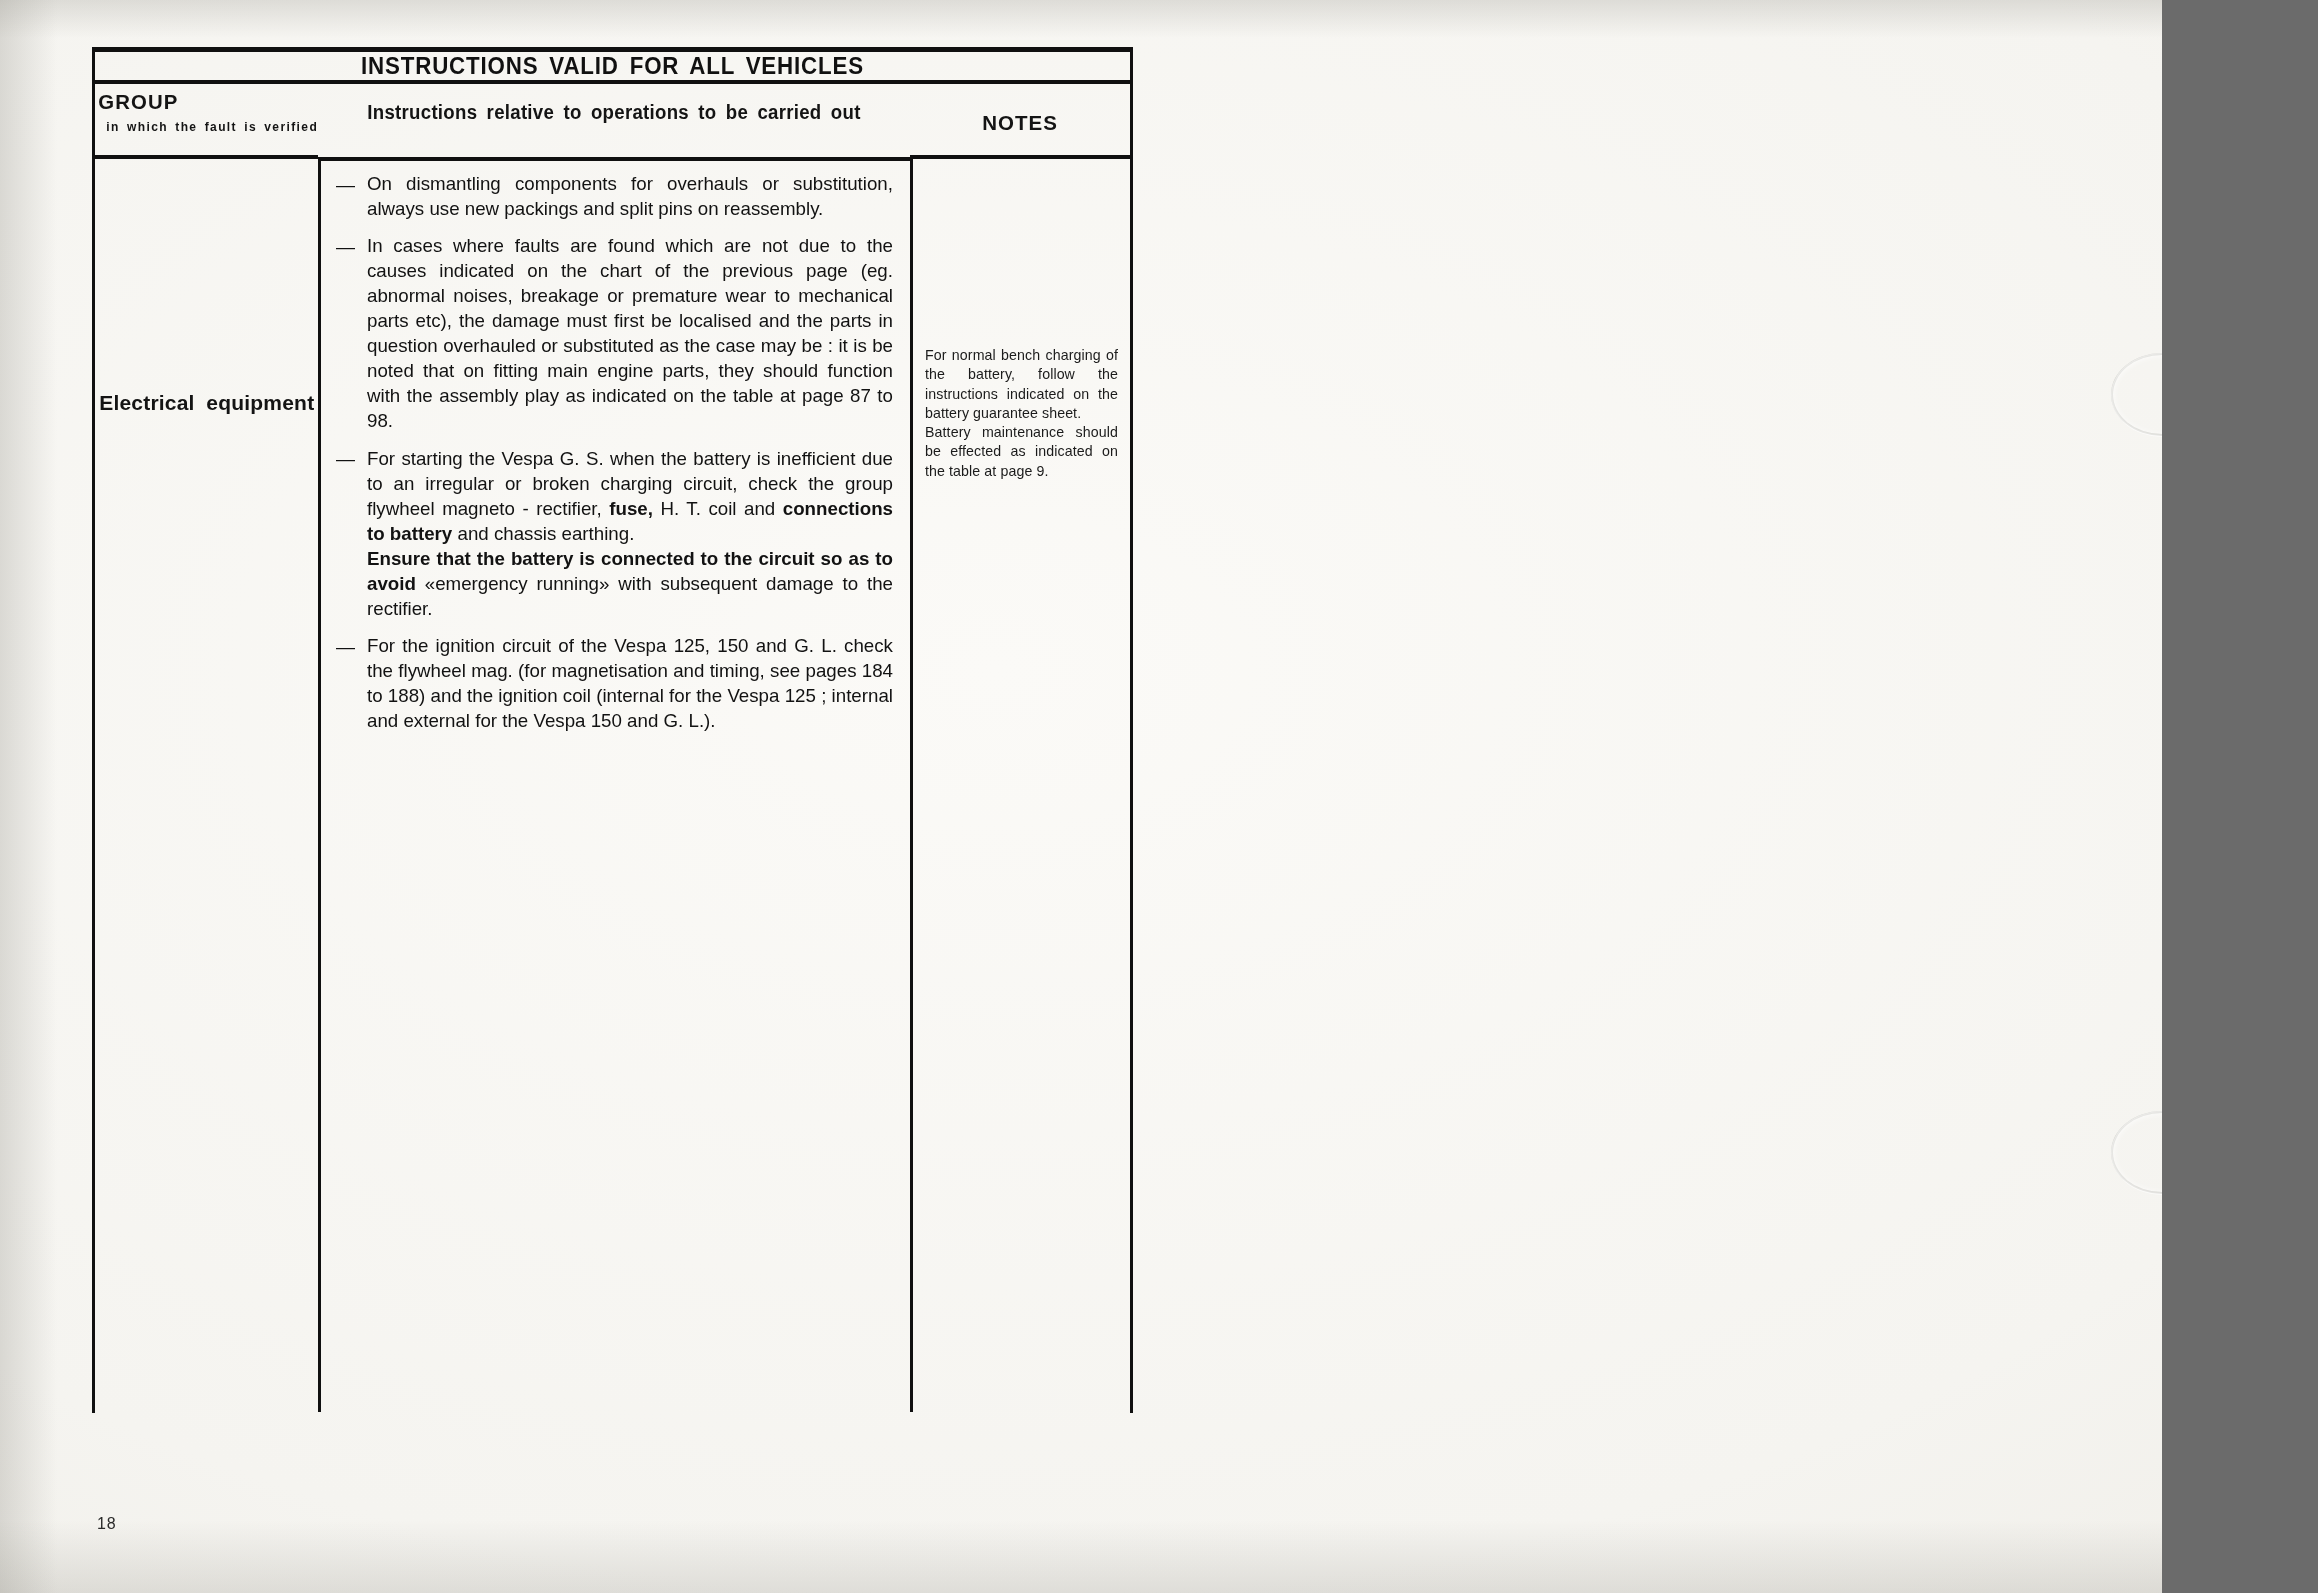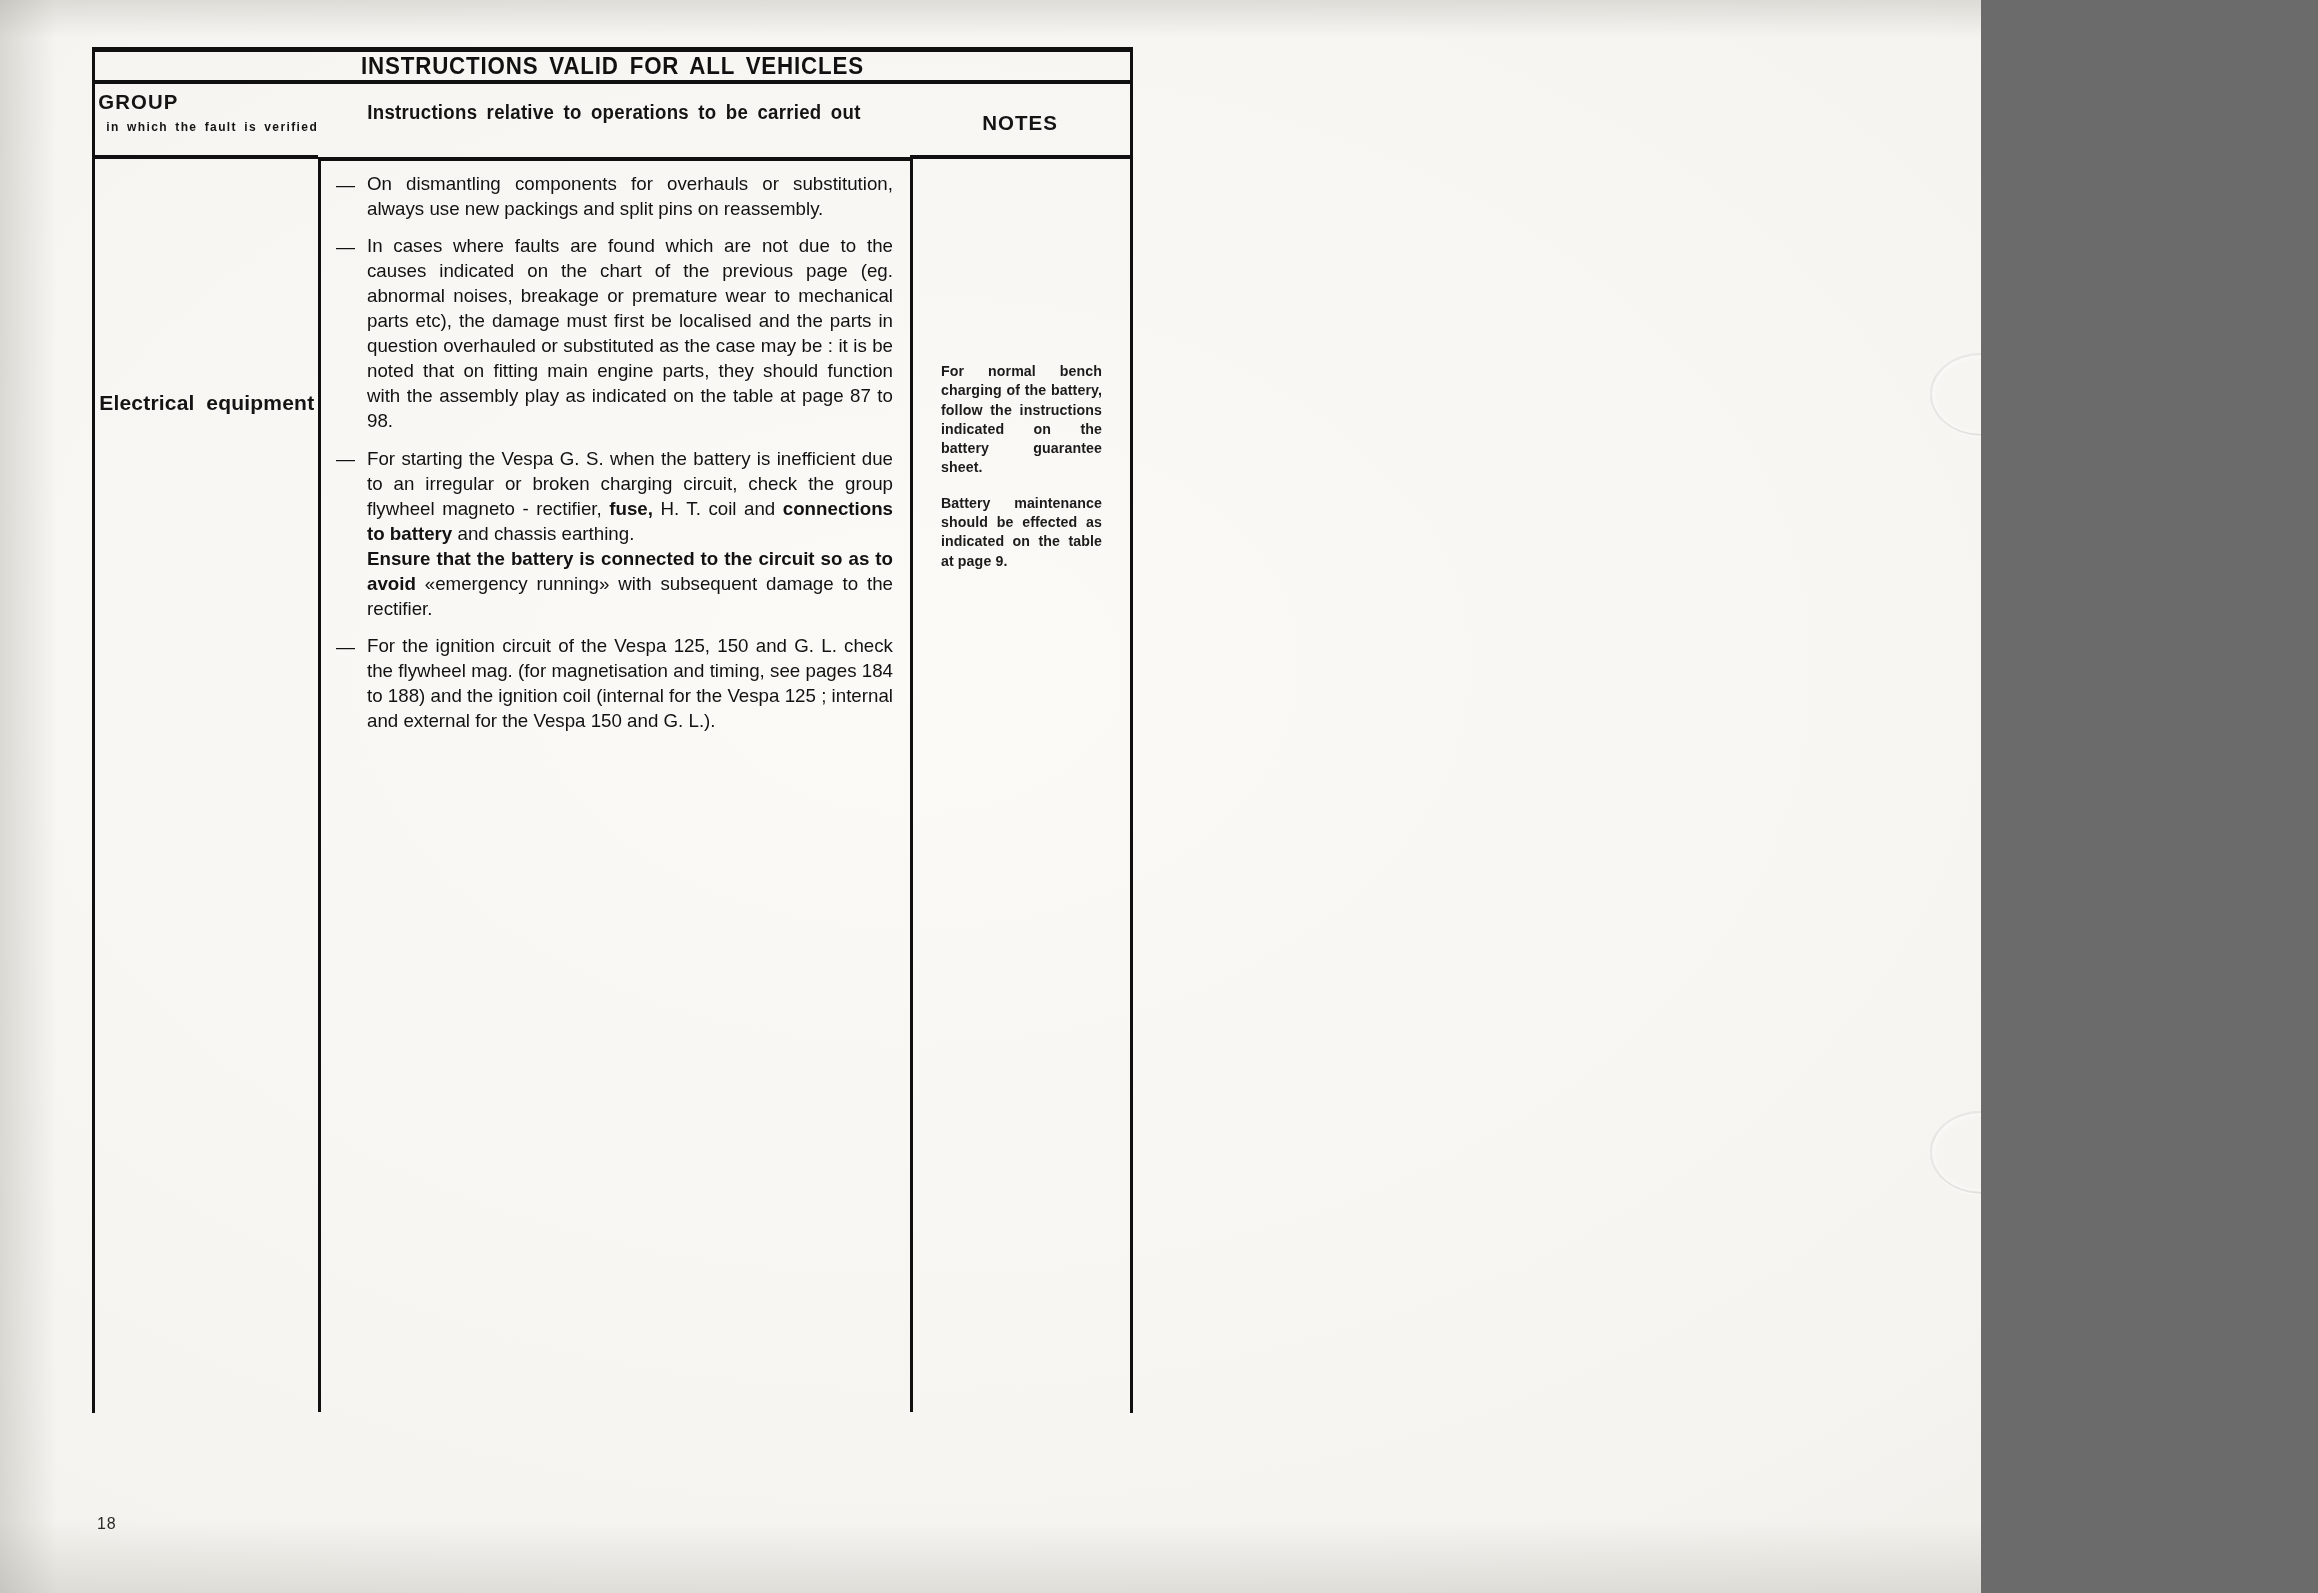--- a/index.html
+++ b/index.html
@@ -3,21 +3,21 @@
 <meta charset="utf-8">
 <title>Scanned manual page</title>
 <style>
   html, body {
     margin: 0;
     padding: 0;
     background: #6b6b6b;
   }
   #page {
     position: relative;
-    width: 1981px;
+    width: 2162px;
     height: 1594px;
     background: #f6f5f1;
     overflow: hidden;
     font-family: "Liberation Sans", sans-serif;
     color: #141414;
     
     background-image:
       radial-gradient(ellipse 120% 100% at 46% 42%, #fbfaf7 0%, #f5f4f0 58%, #eeece6 88%, #e7e5de 100%);
   }
   .edge-shade-left {
@@ -194,21 +194,21 @@
     left: 833px;
     top: 299px;
     width: 193px;
     font-size: 14.2px;
     line-height: 19.3px;
     text-align: justify;
     color: #1b1b1b;
     font-weight: 300;
     letter-spacing: 0.1px;
   }
-  .notes-body p { margin: 16px; font-weight: bold; }
+  .notes-body p { margin: 0; }
 
   
   .page-number {
     position: absolute;
     left: 97px;
     top: 1515px;
     font-size: 16px;
     font-weight: 300;
     letter-spacing: 0.8px;
     color: #2a2a2a;

